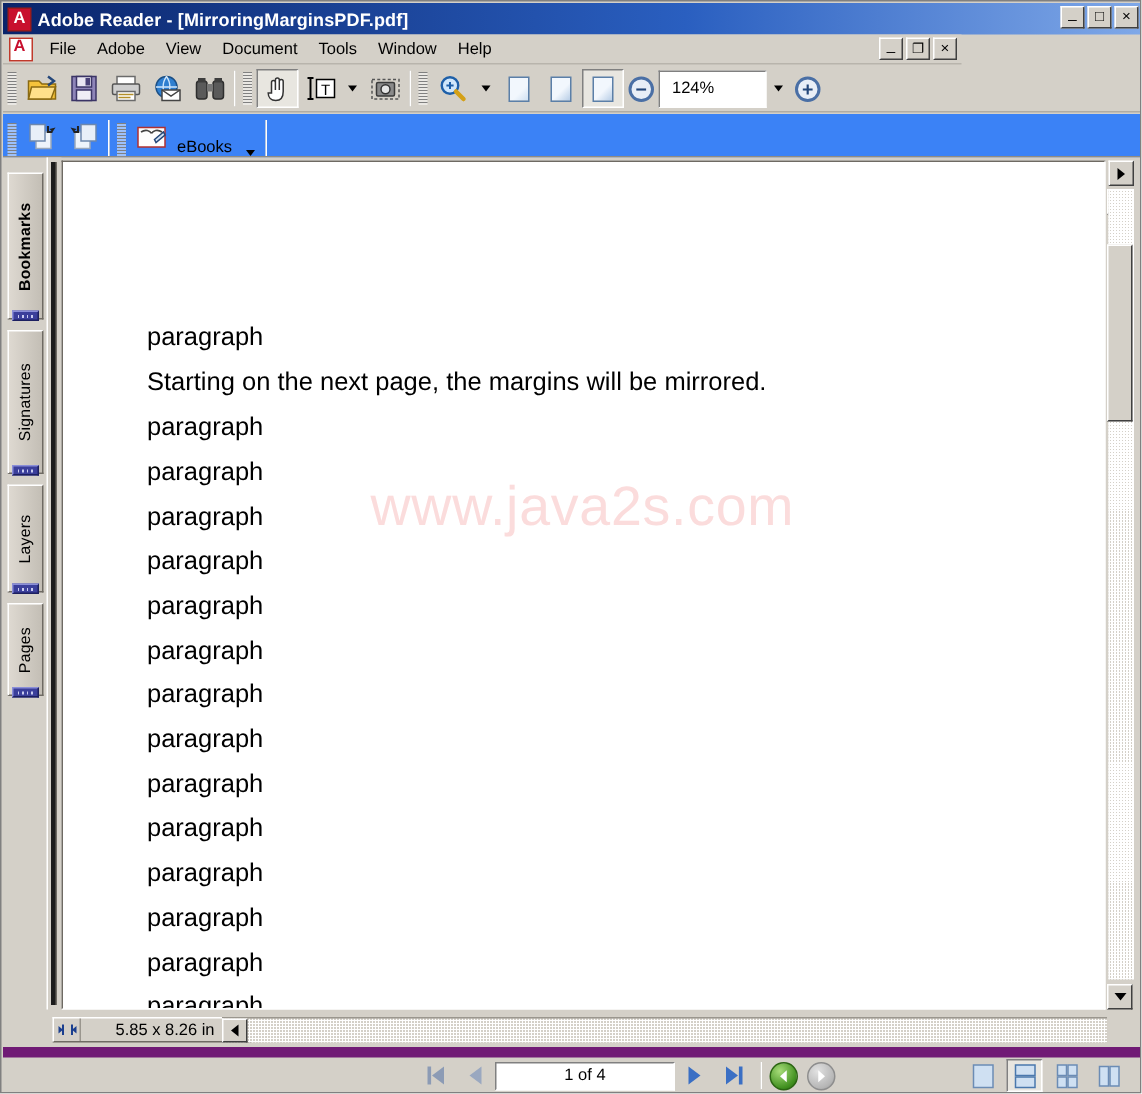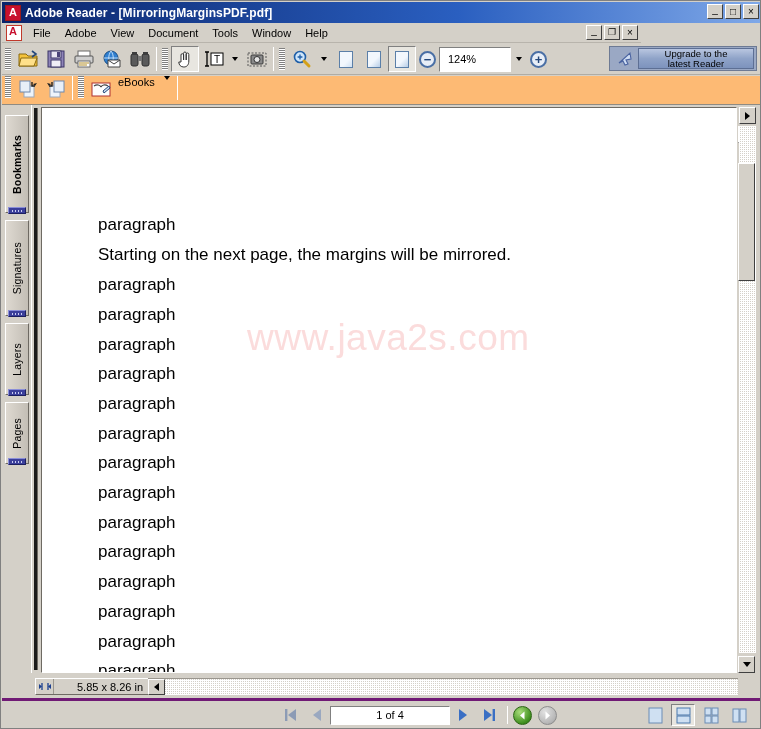--- a/index.html
+++ b/index.html
@@ -117,21 +117,21 @@
     flex: 1; height: 21px;
     background: linear-gradient(to bottom, #b9c6e0 0%, #8fa3c8 50%, #7d93bd 100%);
     border: 1px solid #5d6f94;
     display: flex; align-items: center; justify-content: center; flex-direction: column;
     font-size: 9.5px; color: #000; line-height: 10px; text-align: center;
   }
 
   
   .toolbar2 {
     position: absolute; left: 1px; top: 75px; width: 759px; height: 29px;
-    background: #fdba74; display: flex; align-items: flex-start;
+    background: #3b82f6; display: flex; align-items: flex-end;
     border-bottom: 1px solid #8f8b83;
   }
   .ebooks-label { font-size: 11px; color: #000; margin: 0 4px 0 3px; }
 
   
   .main {
     position: absolute; left: 1px; top: 104px; width: 759px; height: 572px;
     background: #d4d0c8;
   }
   .nav-tabs {
@@ -255,21 +255,21 @@
   .hsb-btn {
     position: absolute; top: 0; width: 17px; height: 16px;
     background: #d4d0c8; border: 1px solid;
     border-color: #ffffff #404040 #404040 #ffffff;
     display: flex; align-items: center; justify-content: center;
   }
 
   
   .navbar {
     position: absolute; left: 1px; top: 697px; width: 759px; height: 31px;
-    background: #d4d0c8; border-top: 3px solid #701a75;
+    background: #d4d0c8; border-top: 7px solid #701a75;
     display: flex; align-items: center;
   }
   .nbtn {
     width: 26px; height: 22px; display: flex; align-items: center; justify-content: center;
     flex: none; position: relative;
   }
   .pagebox {
     width: 120px; height: 19px; background: #ffffff;
     border: 1px solid; border-color: #808080 #ffffff #ffffff #808080;
     font-size: 11px; display: flex; align-items: center; justify-content: center;
@@ -439,31 +439,20 @@
 
     <div class="circ-btn">
       <span>−</span>
     </div>
     <div class="zoombox">124%</div>
     <div class="caret"></div>
     <div class="circ-btn">
       <span>+</span>
     </div>
 
-    <div class="upgrade-wrap">
-      <div class="upgrade-arrow">
-        <svg width="20" height="18" viewBox="0 0 20 18">
-          <path d="M4 13L15 3l1 6-5 1 2 4-3 1-2-4z" fill="#cfddf3" stroke="#4a63a0" stroke-width="1.1"></path>
-        </svg>
-      </div>
-      <div class="upgrade-btn">
-        <span>Upgrade to the</span>
-        <span>latest Reader</span>
-      </div>
-    </div>
   </div>
 
   <div class="toolbar2">
     <div class="grip"></div>
     <div class="tbtn">
       <svg width="22" height="20" viewBox="0 0 22 20">
         <rect x="7" y="7" width="10" height="11" fill="#eef4fb" stroke="#9aa8bb"></rect>
         <rect x="3" y="2" width="10" height="11" fill="#e8eff8" stroke="#6e88ad"></rect>
         <path d="M15 3v4h3" fill="none" stroke="#222" stroke-width="1.4"></path>
         <path d="M18 7l-2-2 4-1z" fill="#222"></path>

